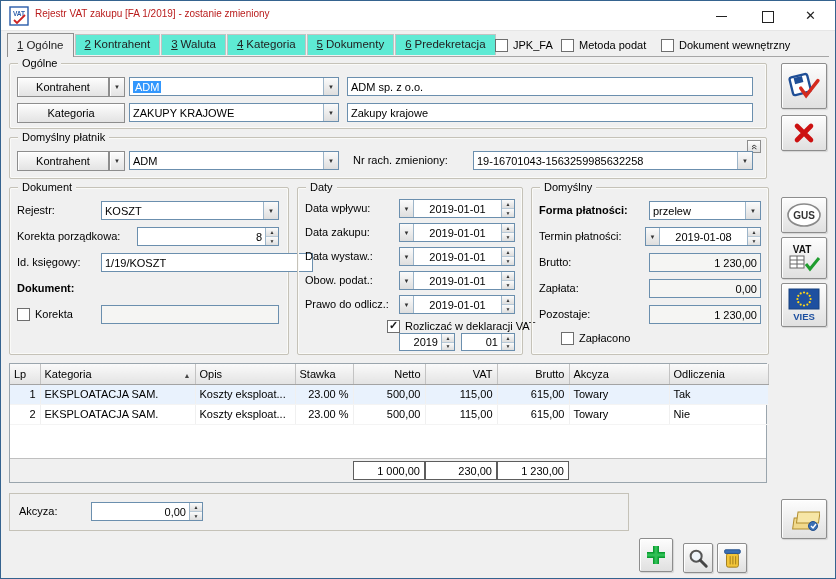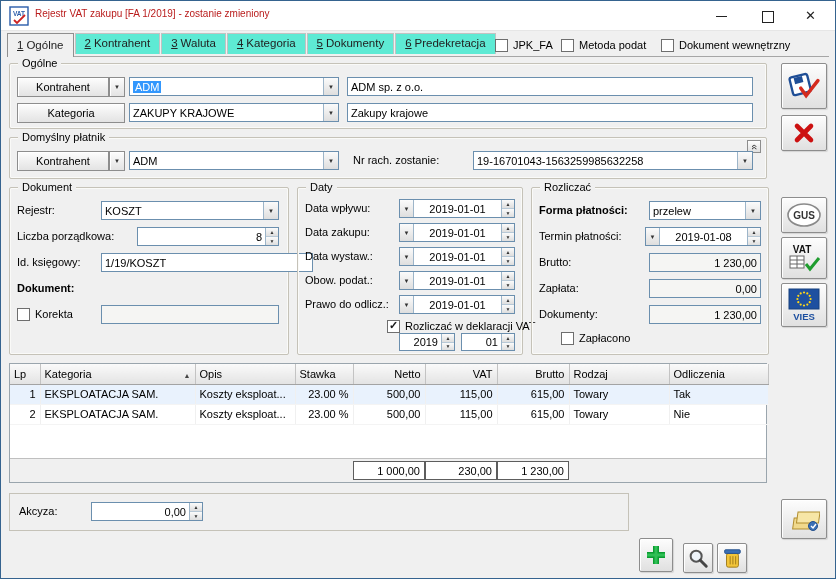--- a/index.html
+++ b/index.html
@@ -10,21 +10,21 @@
   .titlebar{position:absolute;left:0;top:0;width:100%;height:30px;background:#ffffff;border-bottom:1px solid #e6e6e6}
   .title{position:absolute;left:34px;top:7px;font-size:10px;color:#b91c1c;white-space:nowrap}
   .applogo{position:absolute;left:8px;top:5px;width:20px;height:20px}
   .winbtn{position:absolute;top:0;width:34px;height:30px;cursor:default}
   .winbtn.min{right:96px}.winbtn.max{right:50px}.winbtn.cls{right:6px}
   .winbtn.min::after{content:"";position:absolute;left:11px;top:15px;width:11px;border-top:1px solid #222}
   .winbtn.max::after{content:"";position:absolute;left:11px;top:10px;width:10px;height:10px;border:1px solid #222}
   .winbtn.cls::after{content:"\2715";position:absolute;left:10px;top:7px;font-size:13px;color:#222}
 
   
-  .tabbar{position:absolute;left:6px;top:32px;width:822px;height:24px;border-bottom:1px solid #a6a6a6;display:flex;align-items:flex-start}
+  .tabbar{position:absolute;left:6px;top:32px;width:822px;height:24px;border-bottom:1px solid #a6a6a6;display:flex;align-items:center}
   .tab{height:21px;padding:3px 9px 0 9px;font-size:11.5px;color:#222;background:#5eead4;border:1px solid #c2c2c2;border-bottom:none;margin-right:1px;white-space:nowrap}
   .tab.active{height:24px;background:#f0f0f0;border-color:#8f8f8f;position:relative;margin-bottom:-1px;padding-top:5px}
   .tab .num{text-decoration:underline;margin-right:3px}
 
   
   .group{position:absolute;border:1px solid #c5c2b8;border-radius:2px;box-shadow:inset 0 0 0 1px #fafaf8}
   .legend{position:absolute;top:-7px;left:8px;background:#f0f0f0;padding:0 4px;font-size:11px;color:#000;line-height:13px;white-space:nowrap}
 
   .lbl{position:absolute;font-size:11px;color:#000;line-height:19px;white-space:nowrap}
   .lbl.b{font-weight:bold}
@@ -144,35 +144,35 @@
   <div class="group" style="left:8px;top:136px;width:758px;height:42px">
     <span class="legend">Domyślny płatnik</span>
   </div>
   <div class="collapse-btn" style="left:746px;top:139px"></div>
   <div class="wbtn" style="left:16px;top:150px;width:92px">Kontrahent</div>
   <div class="wbtn arrowbtn" style="left:108px;top:150px"></div>
   <div class="combo" style="left:128px;top:150px;width:210px">
     <span class="val">ADM</span>
     <span class="arrow"></span>
   </div>
-  <span class="lbl" style="left:352px;top:150px">Nr rach. zostanie:</span>
+  <span class="lbl" style="left:352px;top:150px">Nr rach. zmieniony:</span>
   <div class="combo" style="left:472px;top:150px;width:280px">
     <span class="val">19-16701043-1563259985632258</span>
     <span class="arrow"></span>
   </div>
 
   <div class="group" style="left:8px;top:186px;width:280px;height:168px">
     <span class="legend">Dokument</span>
   </div>
   <span class="lbl" style="left:16px;top:200px">Rejestr:</span>
   <div class="combo" style="left:100px;top:200px;width:178px">
     <span class="val">KOSZT</span>
     <span class="arrow"></span>
   </div>
-  <span class="lbl" style="left:16px;top:226px">Liczba porządkowa:</span>
+  <span class="lbl" style="left:16px;top:226px">Korekta porządkowa:</span>
   <div class="field num spinfield" style="left:136px;top:226px;width:142px">
     <span class="val">8</span>
     <span class="spin">
         <i class="up"></i>
         <i class="dn"></i>
       </span>
   </div>
   <span class="lbl" style="left:16px;top:252px">Id. księgowy:</span>
   <div class="field" style="left:100px;top:252px;width:212px">
     <span class="val">1/19/KOSZT</span>
@@ -247,21 +247,21 @@
   </div>
   <div class="field num spinfield" style="left:460px;top:332px;width:54px;height:18px">
     <span class="val">01</span>
     <span class="spin">
         <i class="up"></i>
         <i class="dn"></i>
       </span>
   </div>
 
   <div class="group" style="left:530px;top:186px;width:238px;height:168px">
-    <span class="legend">Rozliczać</span>
+    <span class="legend">Domyślny</span>
   </div>
   <span class="lbl b" style="left:538px;top:200px">Forma płatności:</span>
   <div class="combo" style="left:648px;top:200px;width:112px">
     <span class="val">przelew</span>
     <span class="arrow"></span>
   </div>
   <span class="lbl" style="left:538px;top:226px">Termin płatności:</span>
   <div class="datectl" style="left:644px;top:226px;width:116px">
     <span class="dd"></span>
     <span class="val">2019-01-08</span>
@@ -271,41 +271,41 @@
       </span>
   </div>
   <span class="lbl" style="left:538px;top:252px">Brutto:</span>
   <div class="field num dis" style="left:648px;top:252px;width:112px">
     <span class="val">1 230,00</span>
   </div>
   <span class="lbl" style="left:538px;top:278px">Zapłata:</span>
   <div class="field num dis" style="left:648px;top:278px;width:112px">
     <span class="val">0,00</span>
   </div>
-  <span class="lbl" style="left:538px;top:304px">Dokumenty:</span>
+  <span class="lbl" style="left:538px;top:304px">Pozostaje:</span>
   <div class="field num dis" style="left:648px;top:304px;width:112px">
     <span class="val">1 230,00</span>
   </div>
   <div class="cbrow" style="left:560px;top:330px">
     <span class="cb"></span>
     <span>Zapłacono</span>
   </div>
 
   <div class="tablewrap">
     <table>
       <thead>
           <tr>
             <th class="c0">Lp</th>
             <th class="c1">Kategoria<span class="sort"></span></th>
             <th class="c2">Opis</th>
             <th class="c3">Stawka</th>
             <th class="c4 a-r">Netto</th>
             <th class="c5 a-r">VAT</th>
             <th class="c6 a-r">Brutto</th>
-            <th class="c7">Rodzaj</th>
+            <th class="c7">Akcyza</th>
             <th class="c8">Odliczenia</th>
           </tr>
         </thead>
       <tbody>
           <tr class="sel">
             <td class="c0 a-r">1</td>
             <td class="c1">EKSPLOATACJA SAM.</td>
             <td class="c2">Koszty eksploat...</td>
             <td class="c3 a-r">23.00 %</td>
             <td class="c4 a-r">500,00</td>

